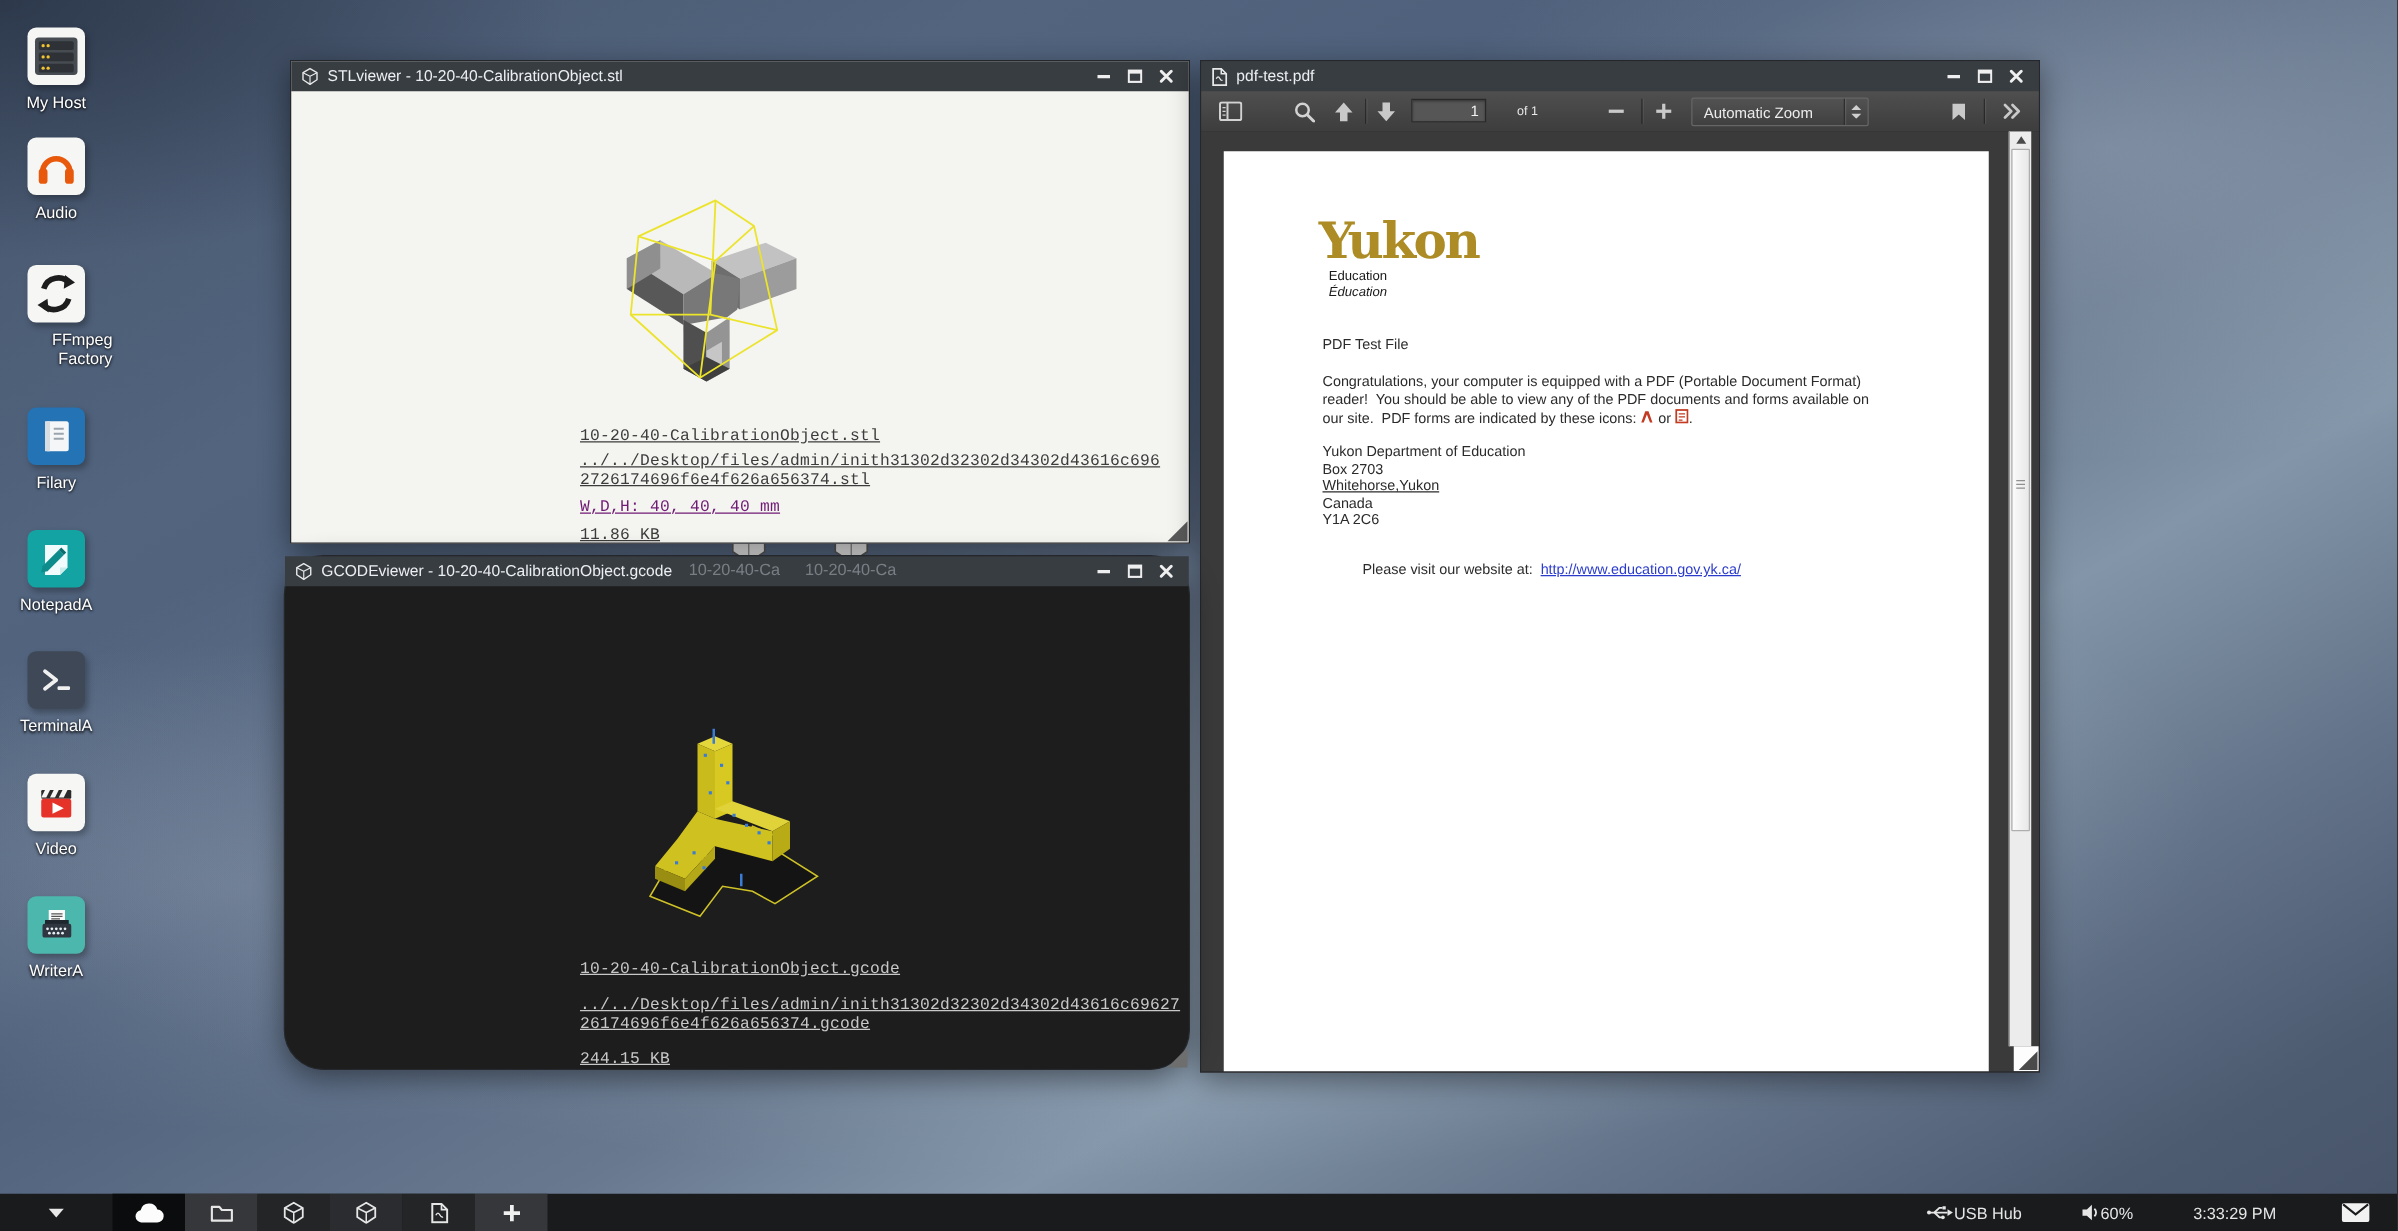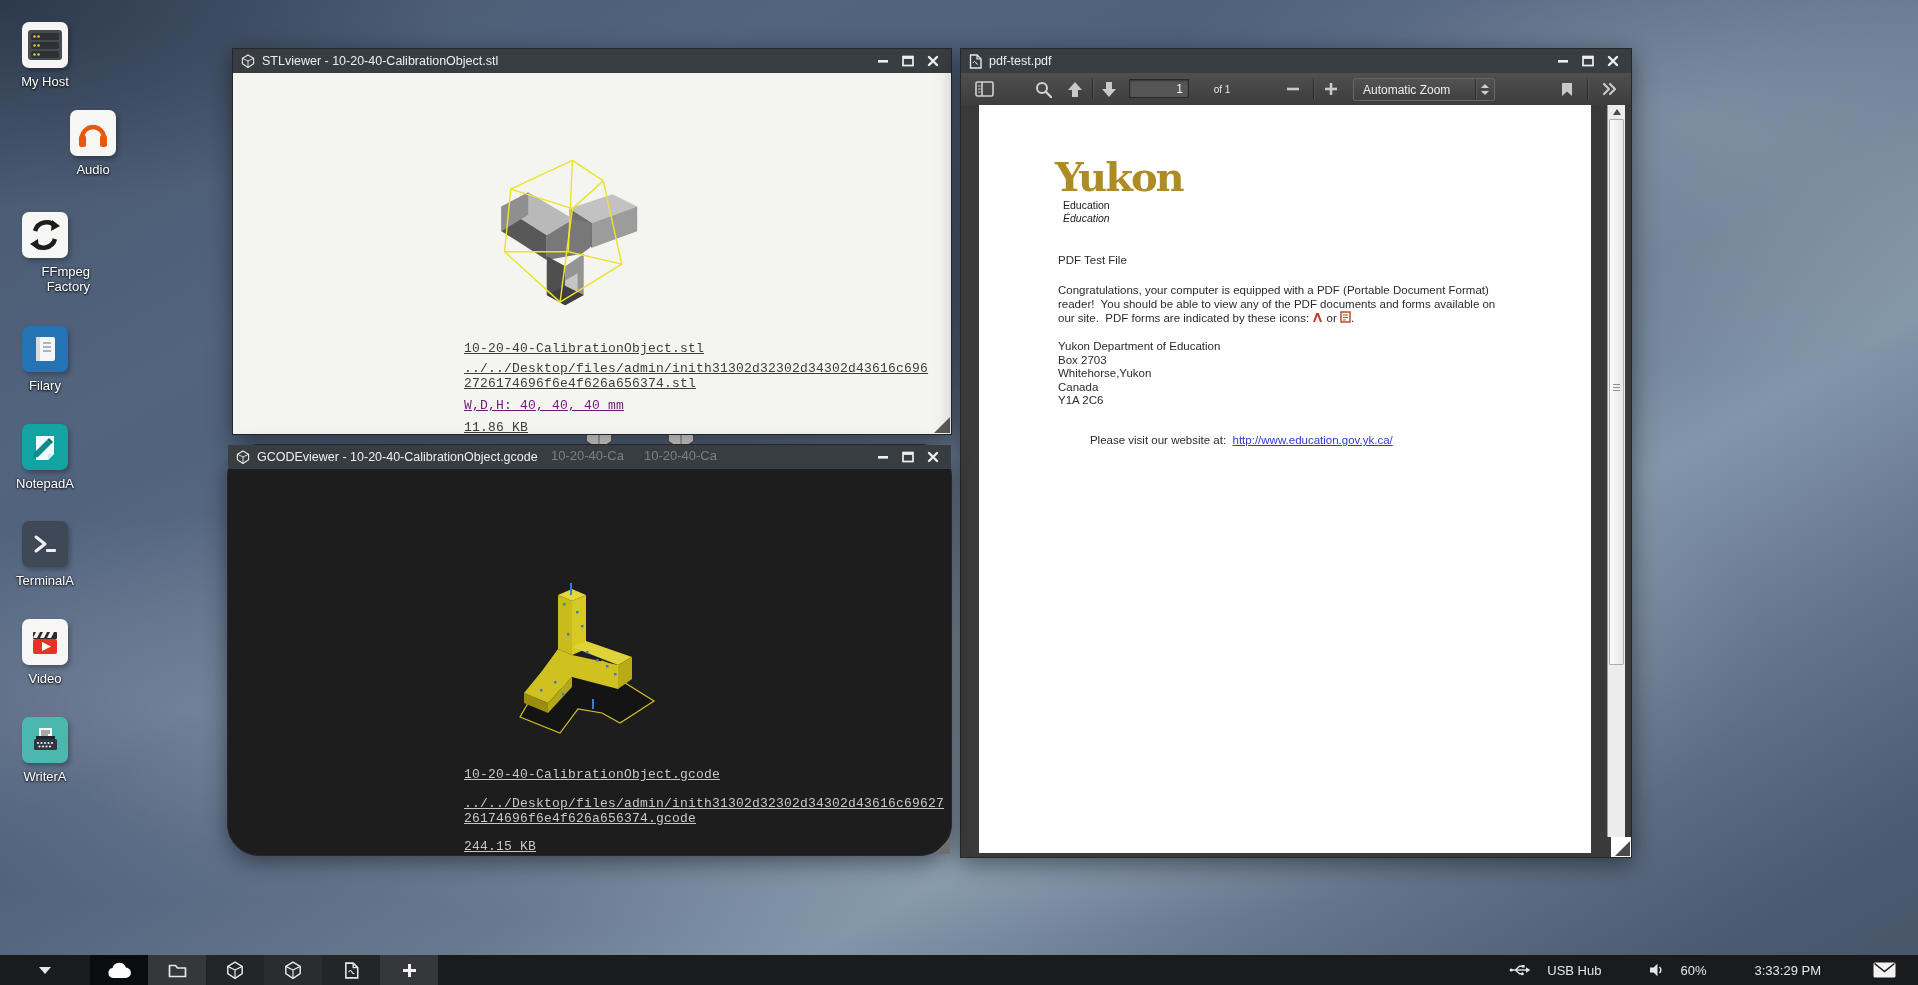--- a/index.html
+++ b/index.html
@@ -37,21 +37,21 @@
   .pdf-content{position:absolute;left:0;top:56px;right:0;bottom:0;background:#3a3a3a;overflow:hidden;}
   .pdf-page{position:absolute;background:#fff;color:#2b2b2b;}
   .doc-text{position:absolute;font-size:11.5px;white-space:pre;}
   .scroll{position:absolute;background:#ececec;border-left:1px solid #9c9c9c;}
   .scroll-thumb{position:absolute;left:1px;right:1px;background:linear-gradient(90deg,#fbfbfb,#e8e8e8);
     border:1px solid #aeaeae;border-radius:1px;}
   .grip-lines{position:absolute;left:3px;right:3px;height:1px;background:#8f8f8f;}
   
   #taskbar{position:absolute;left:0;bottom:0;width:100%;height:30px;background:#191b1d;display:flex;align-items:center;}
   .tkb{height:30px;display:flex;align-items:center;justify-content:center;cursor:pointer;}
-  .tray{display:flex;align-items:center;gap:16px;color:#e6e6e6;font-size:13px;cursor:pointer;}
+  .tray{display:flex;align-items:center;gap:0;color:#e6e6e6;font-size:13px;cursor:pointer;}
   .ghost-lbl{position:absolute;font-size:13px;color:rgba(165,170,176,0.6);z-index:6;pointer-events:none;white-space:nowrap;}
 </style>
 </head>
 <body>
 
 <div id="screen">
 
   <div class="dicon" style="top:22px;">
     <div class="img white">
       <svg width="36" height="34" viewBox="0 0 36 34">
@@ -68,21 +68,21 @@
             <circle cx="11.5" cy="17.5" r="1.3"></circle>
             <circle cx="7.5" cy="26.5" r="1.3"></circle>
             <circle cx="11.5" cy="26.5" r="1.3"></circle>
           </g>
           <g stroke="#6b7artist077" stroke-width="0"></g>
         </svg>
     </div>
     <div class="lbl">My Host</div>
   </div>
 
-  <div class="dicon" style="top:110px;padding-left:48px;">
+  <div class="dicon" style="top:110px;">
     <div class="img white">
       <svg width="34" height="34" viewBox="0 0 34 34">
           <path d="M6,22 A11,11 0 0 1 28,22" fill="none" stroke="#e8590c" stroke-width="4.5" stroke-linecap="round"></path>
           <rect x="3" y="19" width="7" height="12" rx="2.5" fill="#e8590c"></rect>
           <rect x="24" y="19" width="7" height="12" rx="2.5" fill="#e8590c"></rect>
         </svg>
     </div>
     <div class="lbl">Audio</div>
   </div>
 
@@ -416,21 +416,21 @@
       </span>
       <span class="pt-sep" style="left:626px;"></span>
       <span class="pt" style="left:632px;width:32px;">
         <svg width="16" height="14" viewBox="0 0 16 14">
             <path d="M3,2 L8,7 L3,12 M9,2 L14,7 L9,12" fill="none" stroke="#c9c9c9" stroke-width="2.2" stroke-linecap="round" stroke-linejoin="round"></path>
           </svg>
       </span>
     </div>
 
     <div class="pdf-content">
-      <div class="pdf-page" style="left:18px;top:0;width:612px;height:748px;">
+      <div class="pdf-page" style="left:18px;top:16px;width:612px;height:748px;">
 
         <div class="doc-text" style="left:76px;top:48px;font-family:'DejaVu Serif',serif;font-weight:700;font-size:40px;color:#ad8c25;letter-spacing:-2px;">Yukon</div>
         <div class="doc-text" style="left:84px;top:94px;font-size:10.5px;color:#1a1a1a;">Education</div>
         <div class="doc-text" style="left:84px;top:107px;font-size:10.5px;font-style:italic;color:#1a1a1a;">Éducation</div>
 
         <div class="doc-text" style="left:79px;top:149px;">PDF Test File</div>
 
         <div class="doc-text" style="left:79px;top:179px;">Congratulations, your computer is equipped with a PDF (Portable Document Format)</div>
         <div class="doc-text" style="left:79px;top:192.5px;">reader!  You should be able to view any of the PDF documents and forms available on</div>
         <div class="doc-text" style="left:79px;top:206px;display:flex;align-items:center;">
@@ -441,21 +441,21 @@
           <span> or </span>
           <span><svg width="11" height="12" viewBox="0 0 11 12">
                 <rect x="1" y="1" width="9" height="10" fill="#fff" stroke="#c23b22" stroke-width="1.4"></rect>
                 <path d="M3,4 h5 M3,6.5 h5 M3,9 h3" stroke="#c23b22" stroke-width="1"></path>
               </svg></span>
           <span>.</span>
         </div>
 
         <div class="doc-text" style="left:79px;top:235px;">Yukon Department of Education</div>
         <div class="doc-text" style="left:79px;top:248.5px;">Box 2703</div>
-        <div class="doc-text" style="left:79px;top:262px;">Whitehorse,Yukon</div>
+        <div class="doc-text" style="left:79px;top:262px;text-decoration:underline;">Whitehorse,Yukon</div>
         <div class="doc-text" style="left:79px;top:275.5px;">Canada</div>
         <div class="doc-text" style="left:79px;top:289px;">Y1A 2C6</div>
 
         <div class="doc-text" style="left:79px;top:317px;">
           <span>Please visit our website at:  </span><a href="#" style="color:#2b3ccc;text-decoration:underline;">http://www.education.gov.yk.ca/</a>
         </div>
       </div>
 
       <div class="scroll" style="left:646px;top:0;width:17px;bottom:20px;">
         <div style="position:absolute;left:0;top:0;width:17px;height:13px;display:flex;align-items:center;justify-content:center;">

